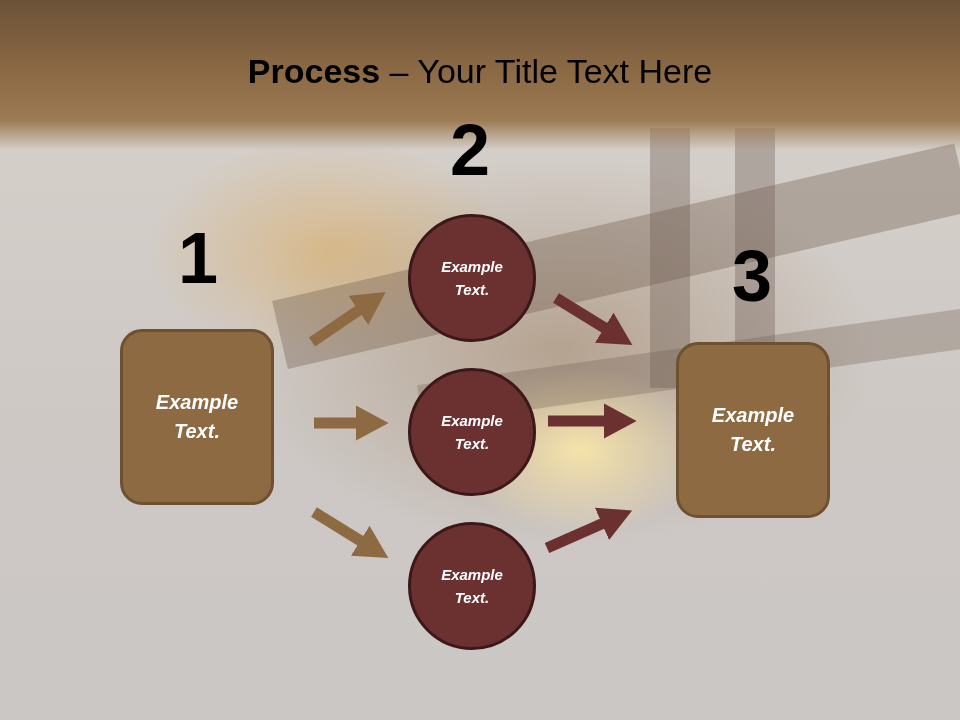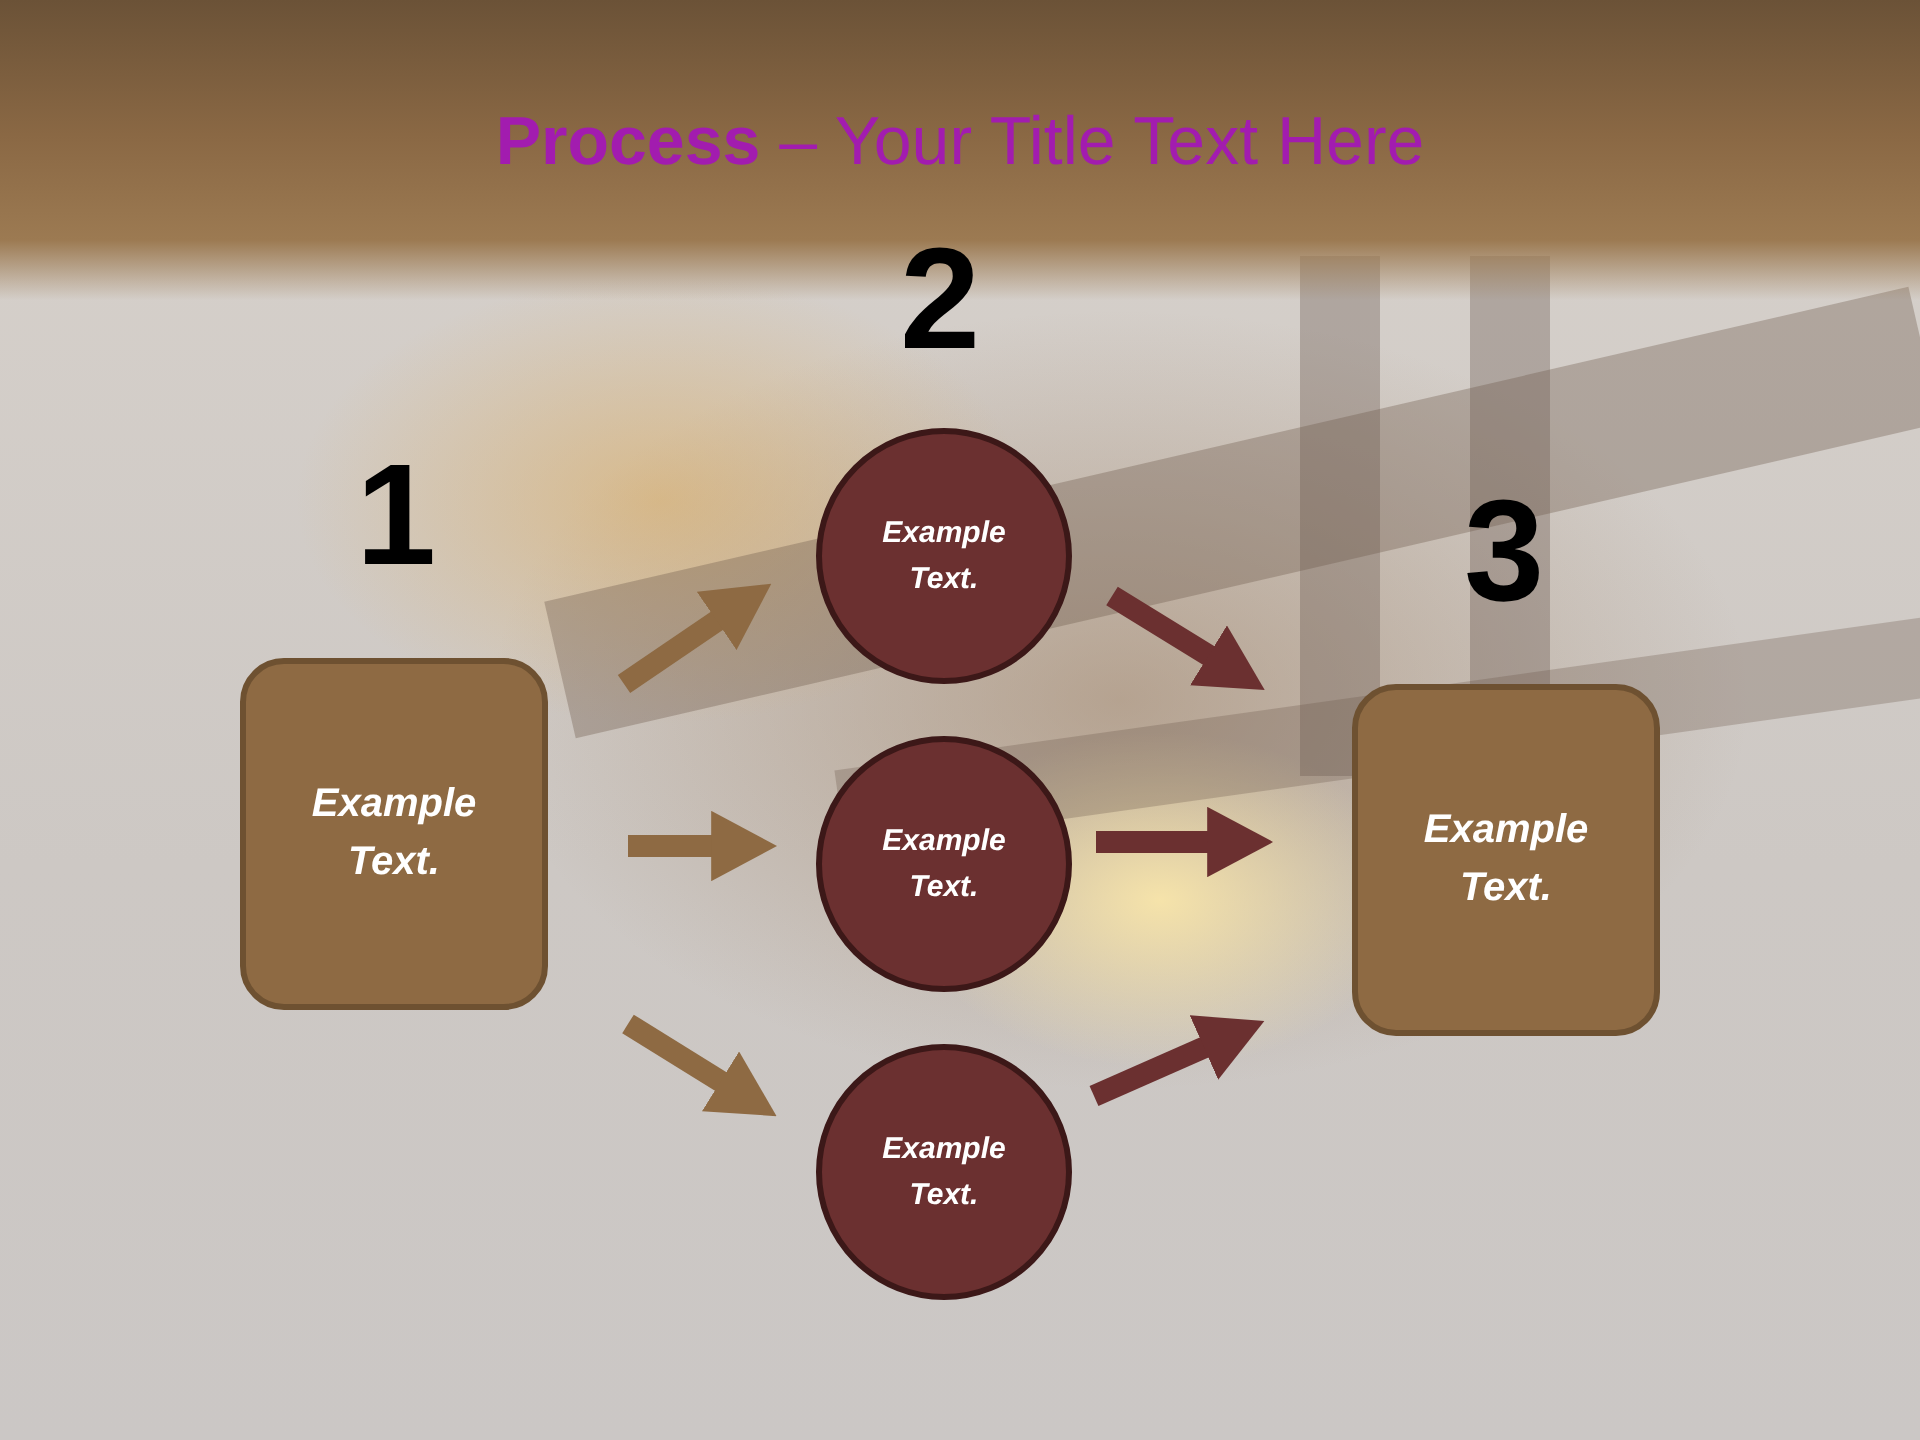--- a/index.html
+++ b/index.html
@@ -13,21 +13,21 @@
           radial-gradient(ellipse 420px 260px at 560px 350px, rgba(150,115,80,0.45), rgba(150,115,80,0) 75%),
           linear-gradient(180deg, #d8d2cc 0%, #cdc8c4 60%, #cbc7c5 100%); }
   .bridge-deck { position:absolute; left:280px; top:300px; width:700px; height:70px;
         background:rgba(110,90,75,0.35); transform:rotate(-13deg); transform-origin:left center; }
   .bridge-deck2 { position:absolute; left:420px; top:385px; width:560px; height:40px;
         background:rgba(110,90,75,0.3); transform:rotate(-8deg); transform-origin:left center; }
   .tower { position:absolute; top:128px; width:40px; height:260px; background:rgba(105,90,80,0.35); }
   .header { position:absolute; left:0; top:0; width:960px; height:150px;
         background:linear-gradient(180deg, #6b5237 0%, #8a6844 45%, #9c7a52 80%, rgba(156,122,82,0) 100%); }
   .title { position:absolute; left:0; top:52px; width:960px; text-align:center;
-        color:#a21caf; font-size:34px; }
+        color:#000000; font-size:34px; }
   .title b { font-weight:bold; }
   .num { position:absolute; font-size:72px; font-weight:bold; color:#000; line-height:1; }
   .box { position:absolute; width:154px; height:176px; background:#8e6a43;
         border:3px solid #6e5131; border-radius:22px; box-sizing:border-box;
         display:flex; align-items:center; justify-content:center; text-align:center;
         color:#fff; font-style:italic; font-weight:bold; font-size:20px; line-height:29px; }
   .circle { position:absolute; width:128px; height:128px; border-radius:50%;
         background:#6b3030; border:3px solid #3c1818; box-sizing:border-box;
         display:flex; align-items:center; justify-content:center; text-align:center;
         color:#fff; font-style:italic; font-weight:bold; font-size:15px; line-height:23px; }

